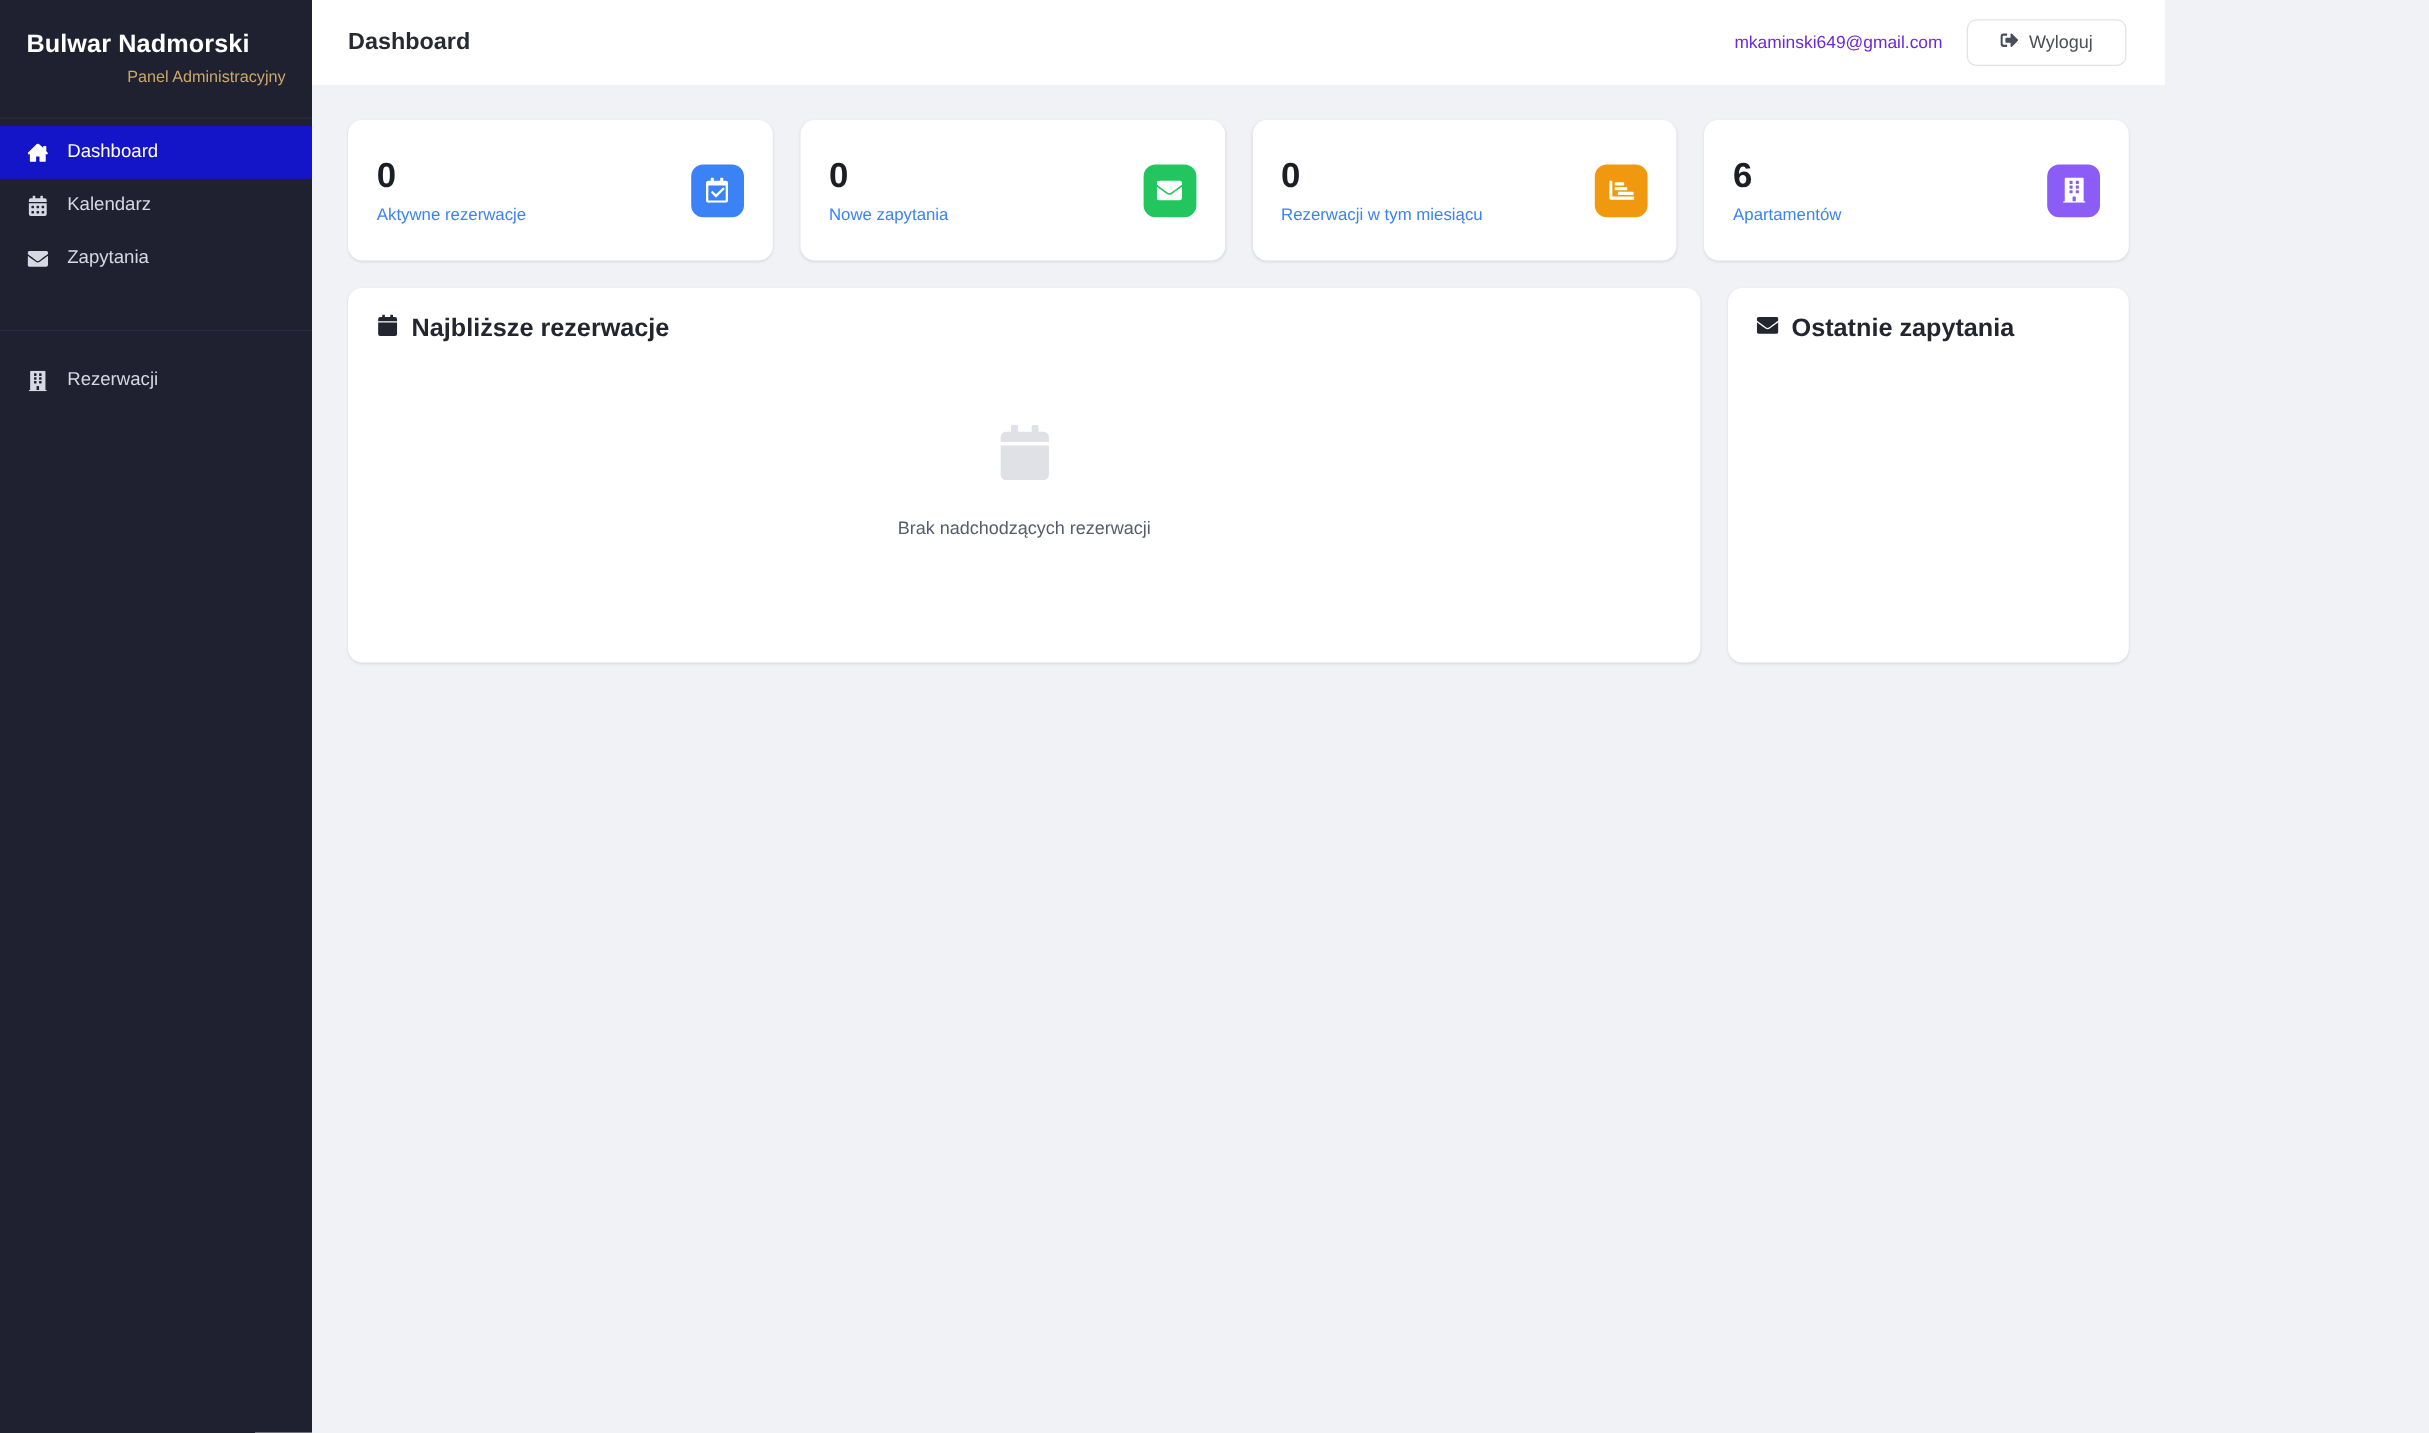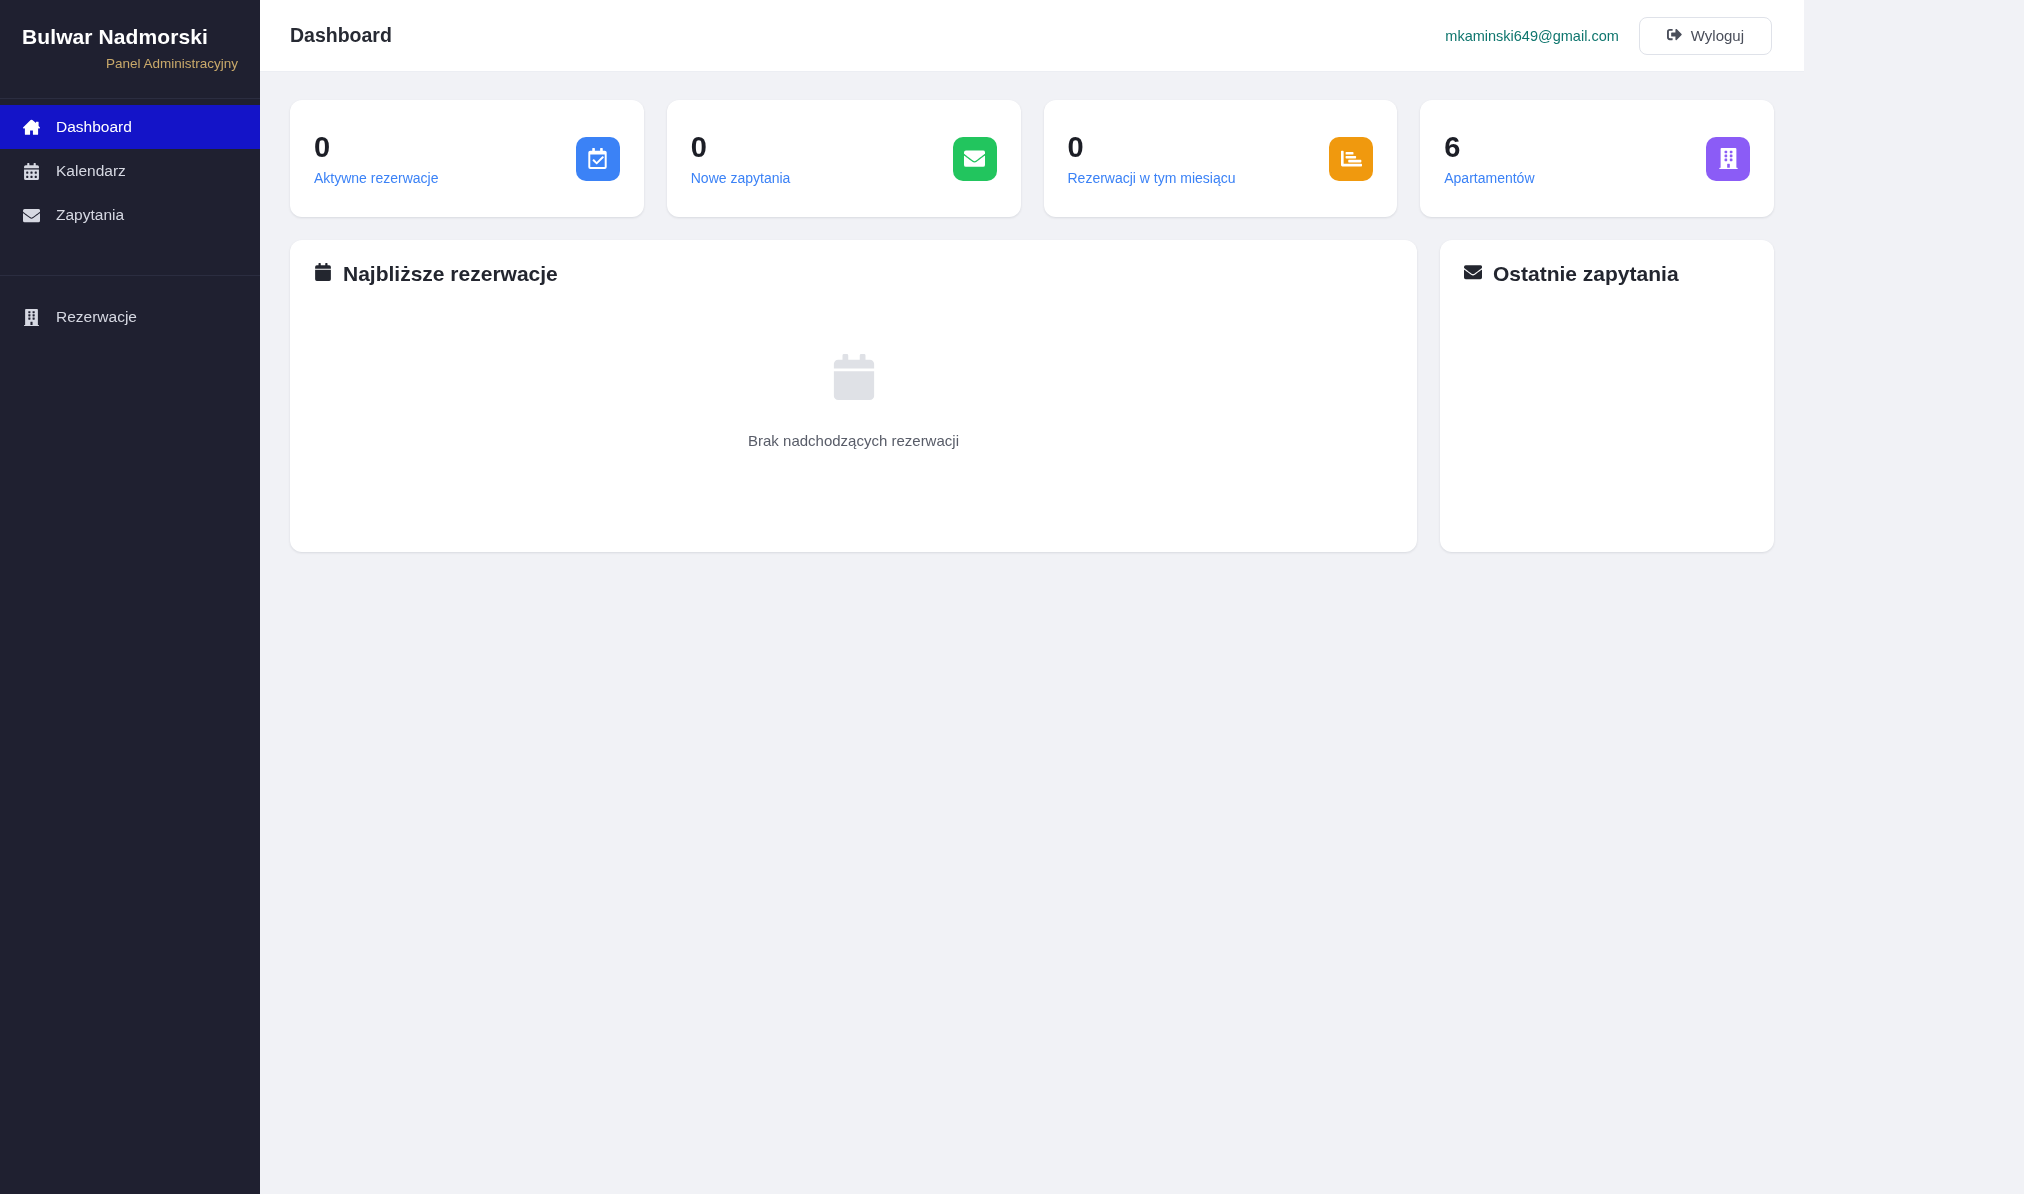--- a/index.html
+++ b/index.html
@@ -90,21 +90,21 @@
     justify-content: space-between;
     padding: 0 32px 0 30px;
     border-bottom: 1px solid #eceef3;
   }
   .page-title {
     font-size: 19.5px;
     font-weight: bold;
     color: #272a33;
   }
   .topbar-right { display: flex; align-items: center; gap: 20px; }
-  .user-email { font-size: 14.5px; color: #0f766e; }
+  .user-email { font-size: 14.5px; color: #6d28d9; }
   .logout-btn {
     display: inline-flex;
     align-items: center;
     gap: 9px;
     border: 1px solid #dfe2e9;
     background: #ffffff;
     border-radius: 8px;
     padding: 9px 27px;
     font-size: 15px;
     color: #4a4e5a;
@@ -228,21 +228,21 @@
       <div class="nav-spacer"></div>
       <div class="nav-section-divider"></div>
       <div class="nav-spacer"></div>
 
       <div class="nav-item">
         <span class="ico">
           <svg viewBox="0 0 448 512">
               <path d="M436 480h-20V24a24 24 0 0 0-24-24H56a24 24 0 0 0-24 24v456H12a12 12 0 0 0-12 12v20h448v-20a12 12 0 0 0-12-12zM128 76c0-7 5-12 12-12h40c7 0 12 5 12 12v40c0 7-5 12-12 12h-40c-7 0-12-5-12-12V76zm0 96c0-7 5-12 12-12h40c7 0 12 5 12 12v40c0 7-5 12-12 12h-40c-7 0-12-5-12-12v-40zm52 148h-40c-7 0-12-5-12-12v-40c0-7 5-12 12-12h40c7 0 12 5 12 12v40c0 7-5 12-12 12zm76 160h-64v-84c0-7 5-12 12-12h40c7 0 12 5 12 12v84zm64-172c0 7-5 12-12 12h-40c-7 0-12-5-12-12v-40c0-7 5-12 12-12h40c7 0 12 5 12 12v40zm0-96c0 7-5 12-12 12h-40c-7 0-12-5-12-12v-40c0-7 5-12 12-12h40c7 0 12 5 12 12v40zm0-96c0 7-5 12-12 12h-40c-7 0-12-5-12-12V76c0-7 5-12 12-12h40c7 0 12 5 12 12v40z"></path>
             </svg>
         </span>
-        <span>Rezerwacje</span>
+        <span>Rezerwacji</span>
       </div>
     </nav>
   </aside>
 
   <div class="main">
 
     <header class="topbar">
       <div class="page-title">Dashboard</div>
       <div class="topbar-right">
         <span class="user-email">mkaminski649@gmail.com</span>

